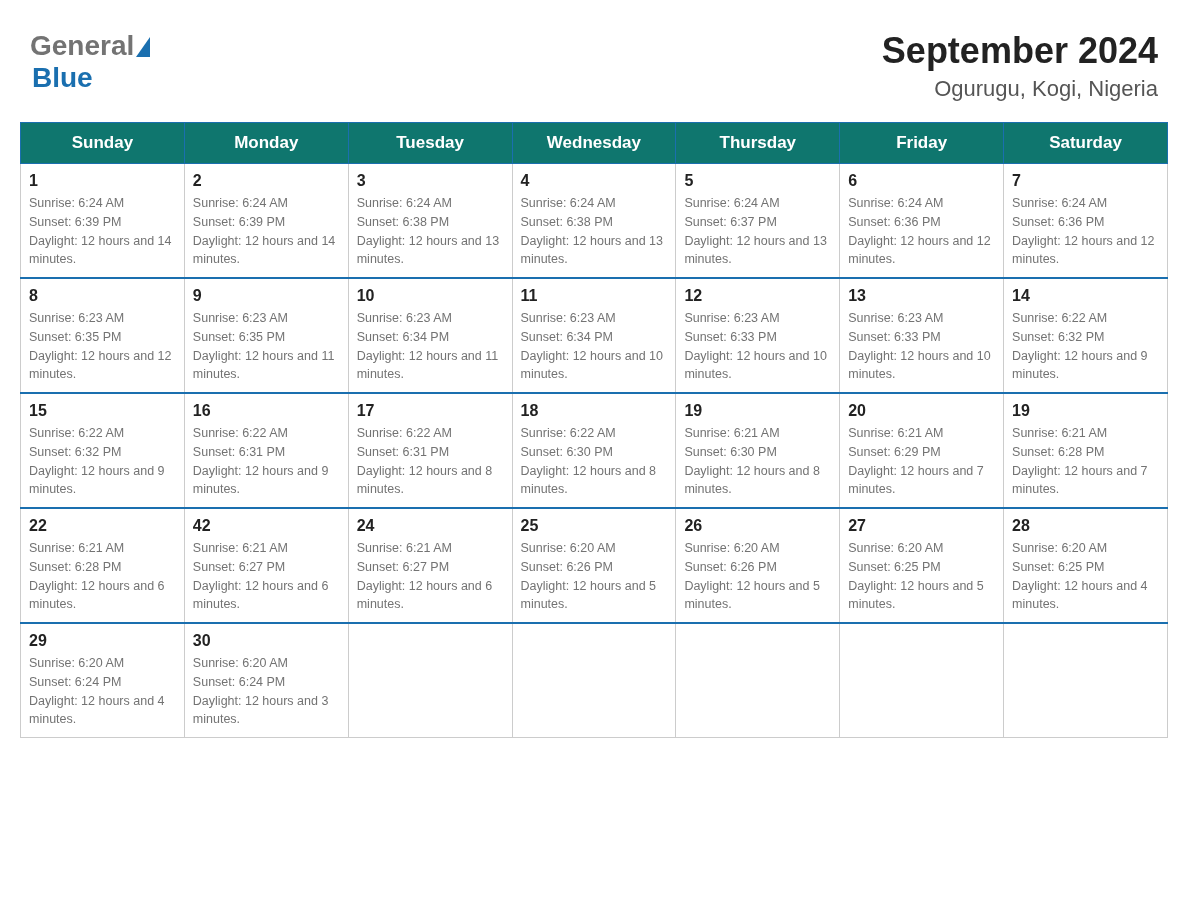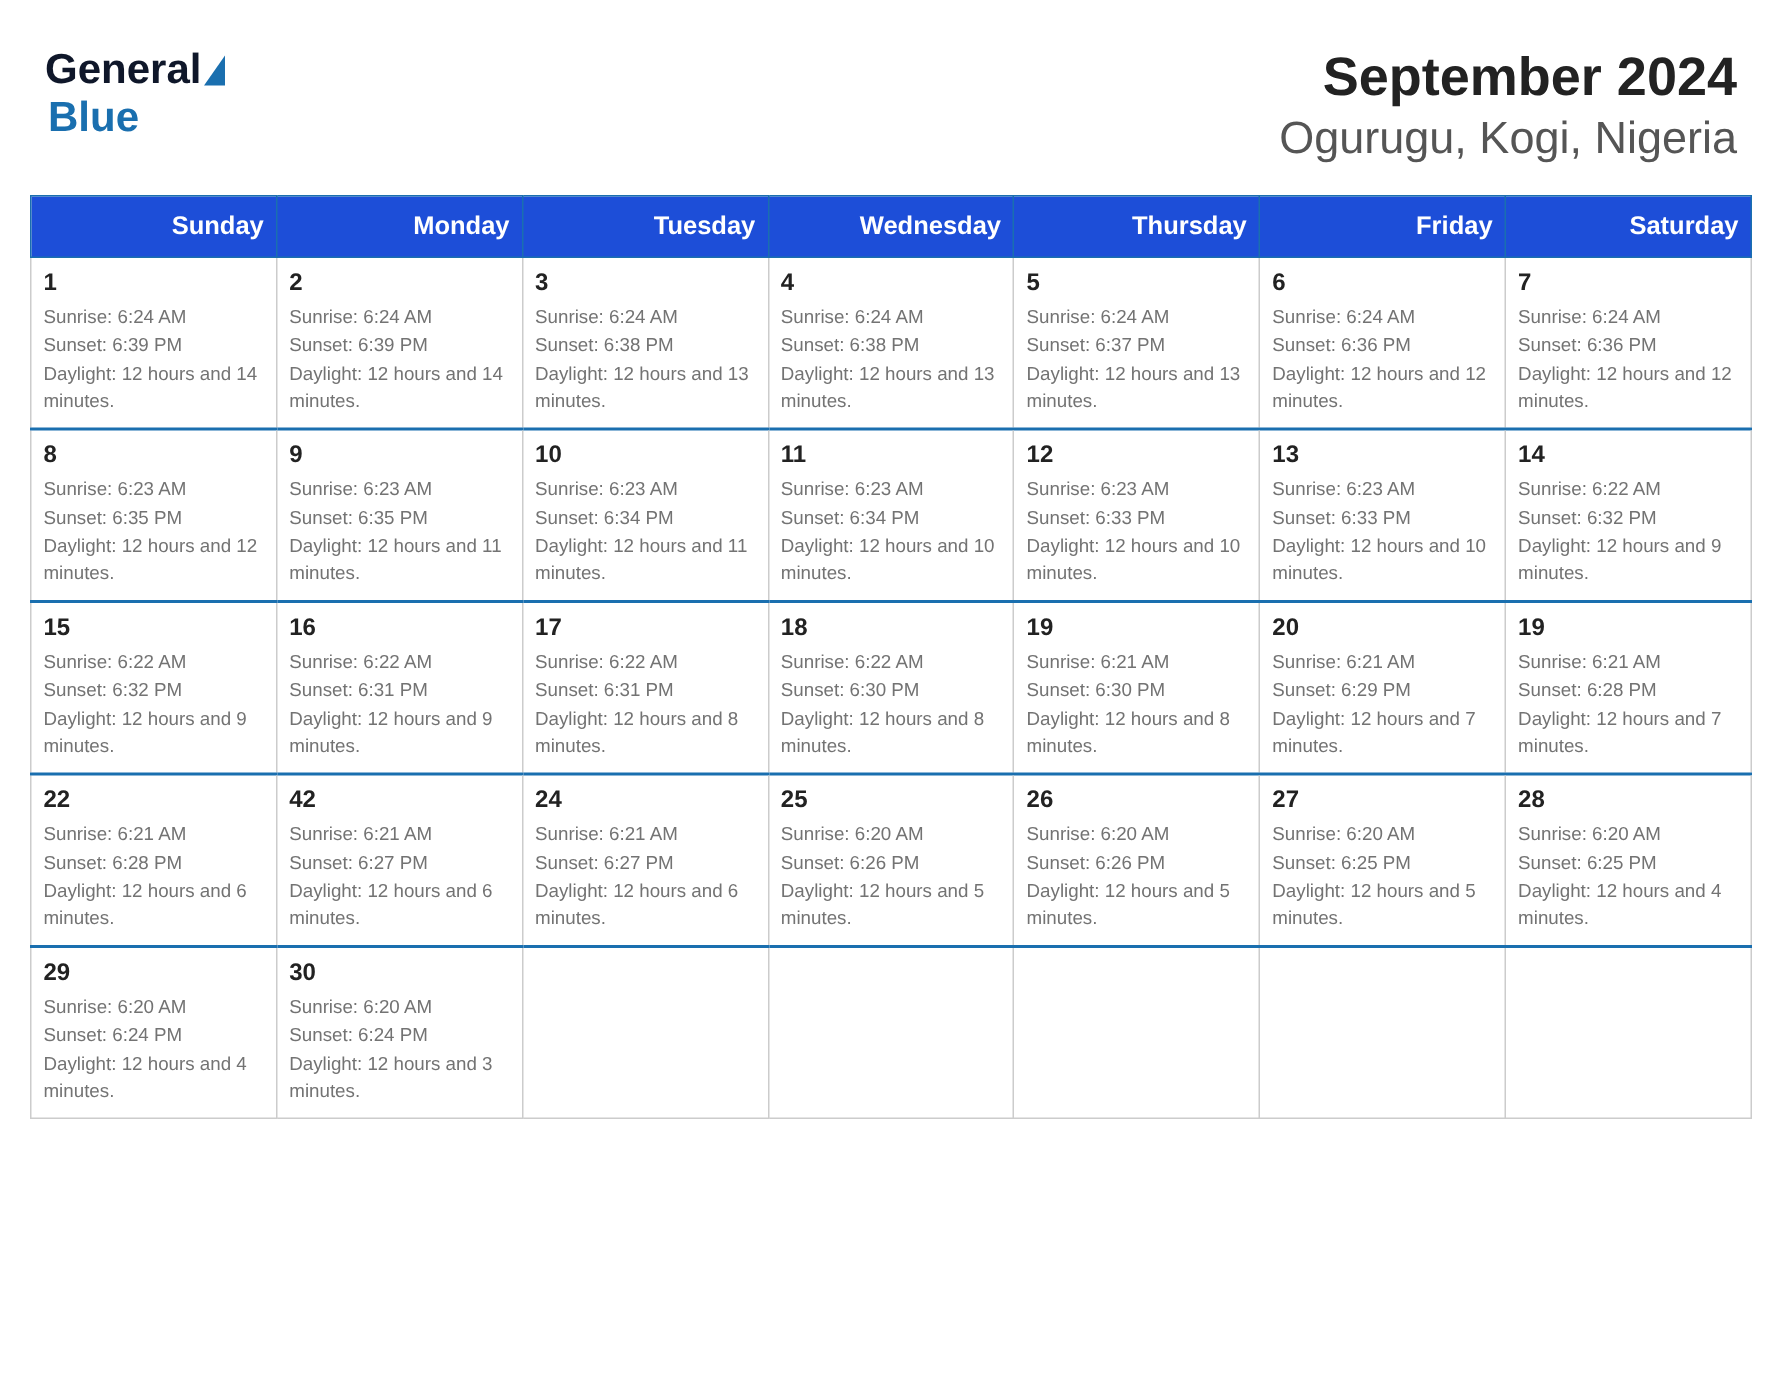--- a/index.html
+++ b/index.html
@@ -19,34 +19,34 @@
     }
     .title-section {
       text-align: right;
     }
     .calendar-title {
       font-size: 36px;
       font-weight: bold;
       color: #222;
     }
     .calendar-subtitle {
-      font-size: 30px;
+      font-size: 22px;
       color: #555;
       margin-top: 4px;
     }
     .calendar-table {
       width: 100%;
       border-collapse: collapse;
       border: 1px solid #aaa;
     }
     .calendar-table th {
-      background-color: #1d4ed8;
+      background-color: #0f766e;
       color: #fff;
       padding: 10px 8px;
-      text-align: right;
+      text-align: center;
       font-size: 17px;
       border: 1px solid #1a6faf;
     }
     .calendar-table td {
       border: 1px solid #ccc;
       vertical-align: top;
       padding: 8px;
       width: 14.28%;
     }
     .day-number {
@@ -80,21 +80,21 @@
       align-items: flex-end;
       margin-left: 2px;
     }
   </style>
 </head>
 <body>
 
 <div class="header">
   <div class="logo-wrapper">
     <div class="logo-line1">
-      <span style="font-size:28px;font-weight:bold;color:#0f172a;">General</span>
+      <span style="font-size:28px;font-weight:bold;color:#737373;">General</span>
       <div style="width:0;height:0;border-left:14px solid transparent;border-bottom:20px solid #1a6faf;margin-left:2px;margin-top:2px;"></div>
     </div>
     <div class="logo-line2">
       <span style="font-size:28px;font-weight:bold;color:#1a6faf;">Blue</span>
     </div>
   </div>
   <div class="title-section">
     <div class="calendar-title">September 2024</div>
     <div class="calendar-subtitle">Ogurugu, Kogi, Nigeria</div>
   </div>

